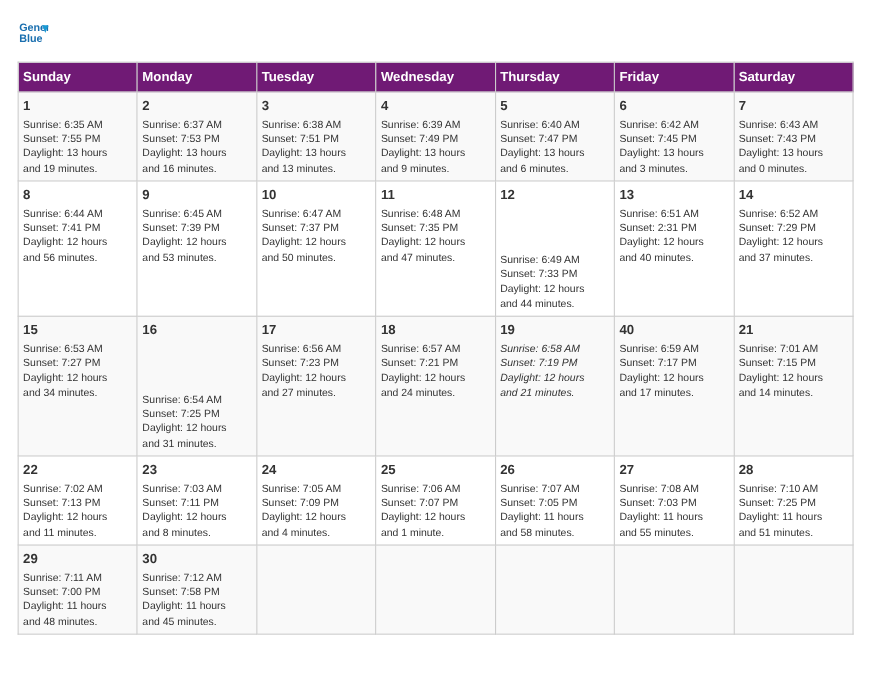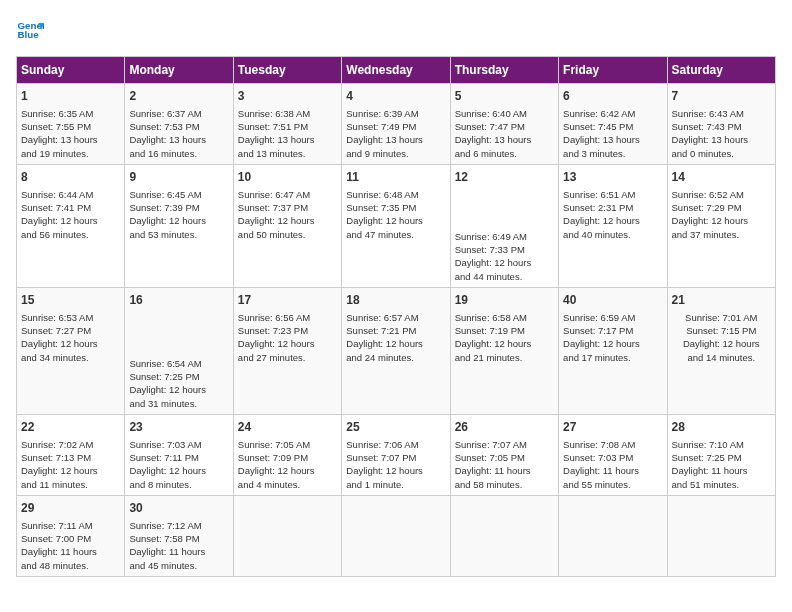--- a/index.html
+++ b/index.html
@@ -241,35 +241,35 @@
         </td>
         <td>
           <span class="day-num">18</span>
           <div class="day-info" style="white-space: pre-line;">Sunrise: 6:57 AM
 Sunset: 7:21 PM
 Daylight: 12 hours
 and 24 minutes.</div>
         </td>
         <td>
           <span class="day-num">19</span>
-          <div class="day-info" style="white-space: pre-line;">Sunrise: 6:58 AM
+          <div class="day-info" style="white-space: pre-line; font-style: italic;">Sunrise: 6:58 AM
 Sunset: 7:19 PM
 Daylight: 12 hours
 and 21 minutes.</div>
         </td>
         <td>
           <span class="day-num">40</span>
           <div class="day-info" style="white-space: pre-line;">Sunrise: 6:59 AM
 Sunset: 7:17 PM
 Daylight: 12 hours
 and 17 minutes.</div>
         </td>
         <td>
           <span class="day-num">21</span>
-          <div class="day-info" style="white-space: pre-line; text-align: center;">Sunrise: 7:01 AM
+          <div class="day-info" style="white-space: pre-line;">Sunrise: 7:01 AM
 Sunset: 7:15 PM
 Daylight: 12 hours
 and 14 minutes.</div>
         </td>
       </tr>
       <tr>
         <td>
           <span class="day-num">22</span>
           <div class="day-info" style="white-space: pre-line;">Sunrise: 7:02 AM
 Sunset: 7:13 PM

